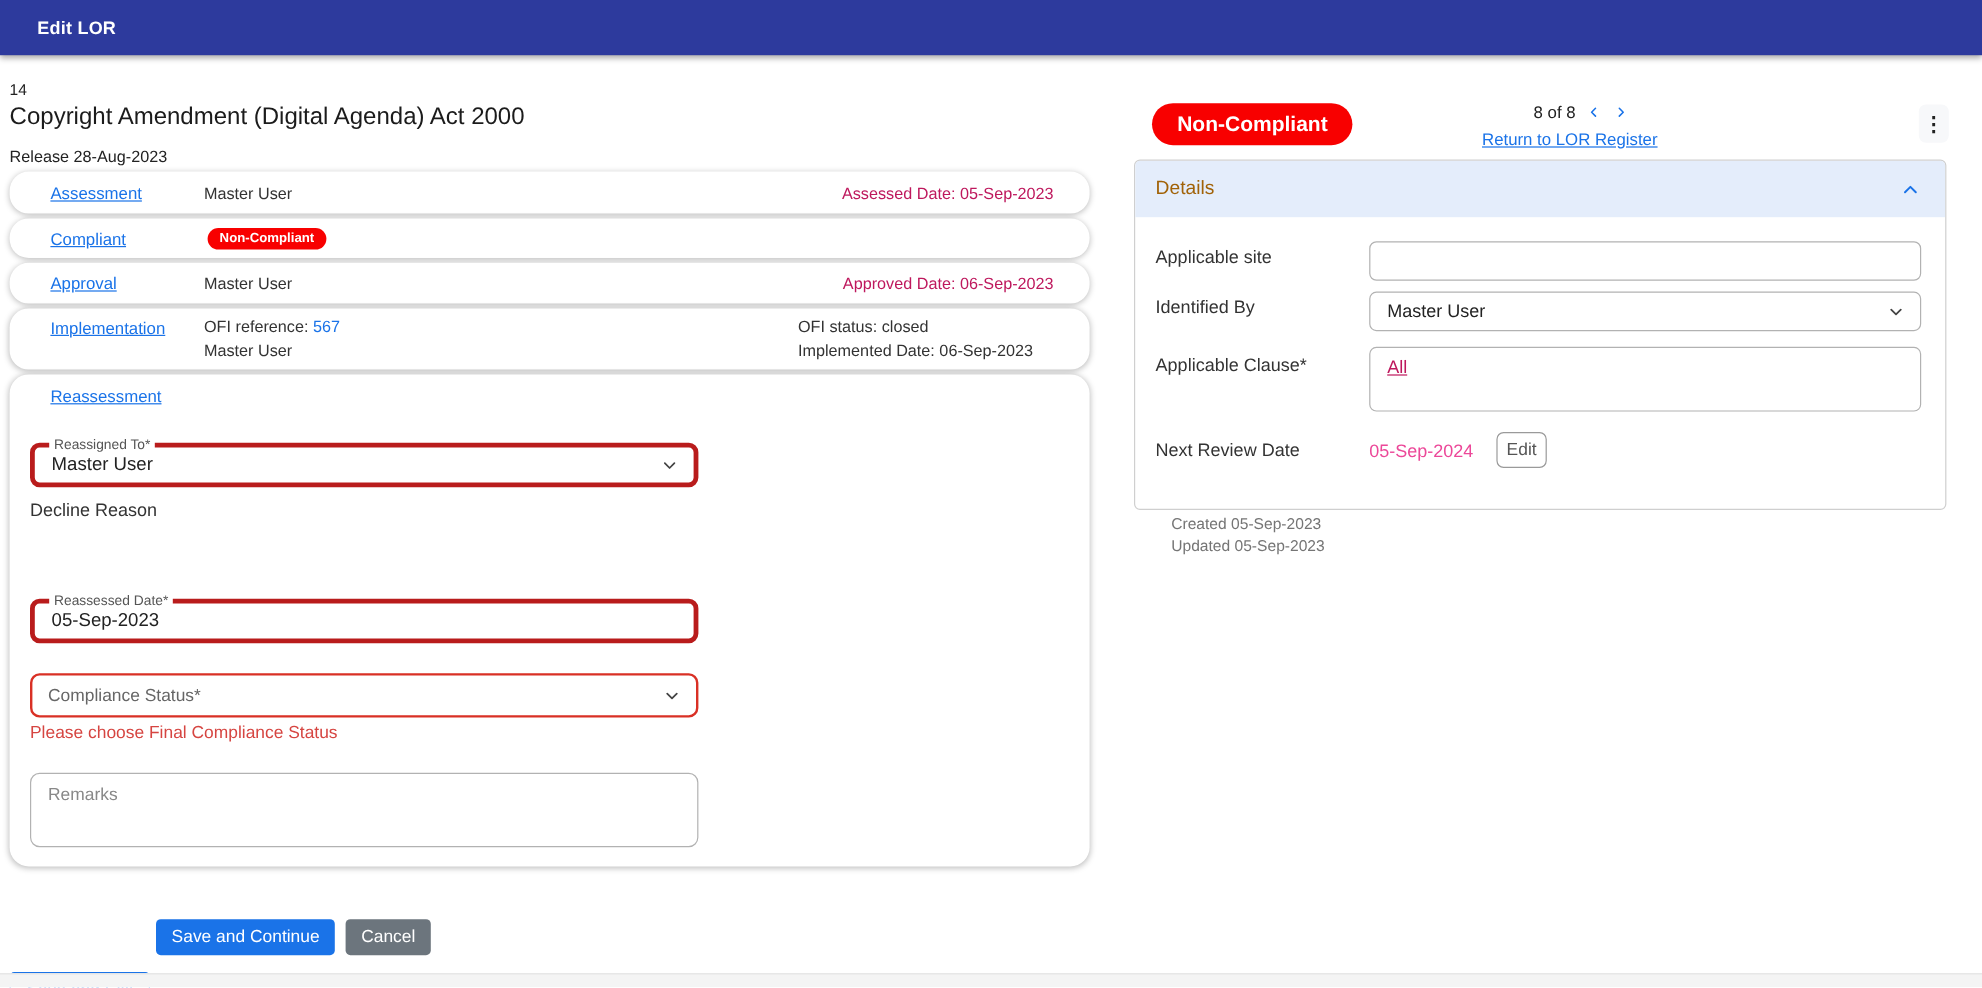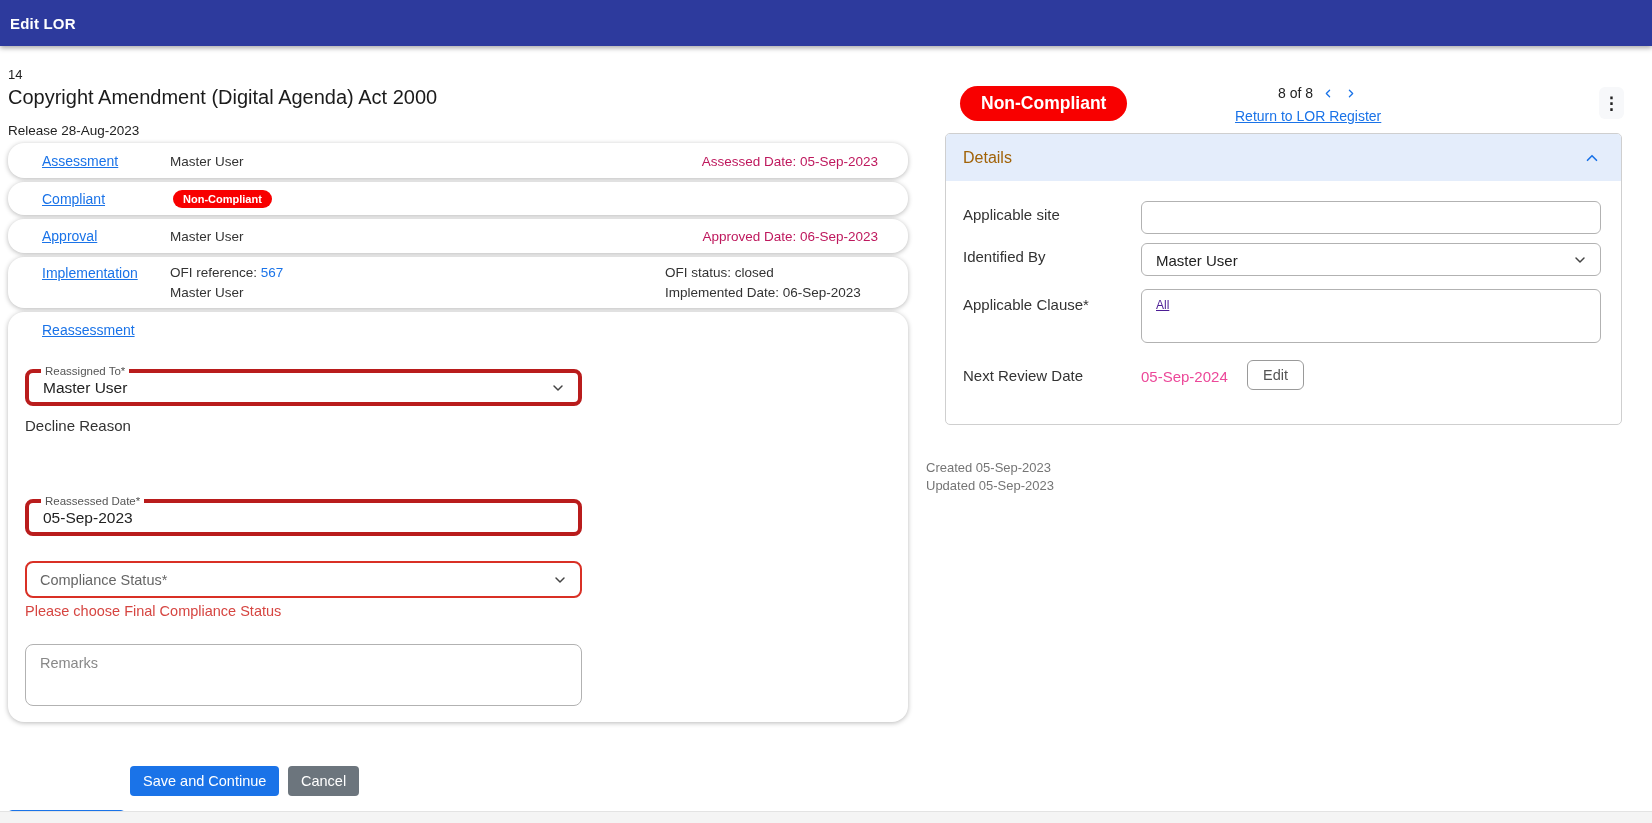--- a/index.html
+++ b/index.html
@@ -3,21 +3,21 @@
 <meta charset="utf-8">
 <style>
   * { box-sizing: border-box; }
   html,body { margin:0; padding:0; background:#fff; }
   body { font-family:"Liberation Sans", sans-serif; }
   .page { position:relative; width:1652px; height:823px; background:#fff; overflow:hidden; }
 
   
   .appbar { position:absolute; left:0; top:0; width:1652px; height:46px; background:#2d3a9d;
             display:flex; align-items:center; box-shadow:0 2px 5px rgba(0,0,0,.35); z-index:5; }
-  .appbar-title { color:#fff; font-size:15px; font-weight:bold; margin-left:10px; letter-spacing:.2px; }
+  .appbar-title { color:#fff; font-size:15px; font-weight:bold; margin-left:31px; letter-spacing:.2px; }
 
   
   .lor-num { position:absolute; left:8px; top:67px; font-size:13px; color:#222; }
   .lor-title { position:absolute; left:8px; top:86px; font-size:20px; color:#1b1b1b; }
   .lor-release { position:absolute; left:8px; top:123px; font-size:13.5px; color:#222; }
 
   
   .card { position:absolute; left:8px; width:900px; background:#fff; border-radius:16px;
           box-shadow:0 1px 5px rgba(0,0,0,.28); }
   .c1 { top:143px; height:35px; }
@@ -87,27 +87,27 @@
                   border:1px solid #cfcfcf; border-radius:5px; background:#fff; overflow:hidden; }
   .details-header { height:47px; background:#e4edfb; display:flex; align-items:center;
                     justify-content:space-between; padding:0 20px 0 17px; }
   .details-title { color:#a16207; font-size:16px; }
   .d-label { position:absolute; font-size:15px; color:#333; left:17px; }
   .d-box { position:absolute; left:195px; width:460px; border:1px solid #b2b2b2; border-radius:6px;
            background:#fff; }
   .d-site { top:67px; height:33px; padding:0 12px; font-size:15px; color:#222; outline:none; }
   .d-identified { top:109px; height:33px; }
   .d-clause { top:155px; height:54px; }
-  .d-clause-text { position:absolute; left:14px; top:8px; font-size:12px; color:#4c1d95;text-decoration:underline; }
+  .d-clause-text { position:absolute; left:14px; top:8px; font-size:15px; color:#be185d;text-decoration:underline; }
   .d-value { position:absolute; left:14px; top:50%; transform:translateY(-50%); font-size:15px; color:#222; }
   .nrd-value { position:absolute; left:195px; top:234px; font-size:15px; color:#ec4899; }
-  .edit-btn { position:absolute; left:301px; top:226px; width:57px; height:30px; background:#fff;
+  .edit-btn { position:absolute; left:301px; top:226px; width:42px; height:30px; background:#fff;
               border:1px solid #9a9a9a; border-radius:6px; color:#555; font-size:14.5px;
               display:flex; align-items:center; justify-content:center; cursor:pointer; }
-  .meta-text { position:absolute; left:926px; font-size:13px; color:#757575;margin-top:31px; }
+  .meta-text { position:absolute; left:976px; font-size:13px; color:#757575; }
   .created { top:429px; }
   .updated { top:447px; }
 </style>
 </head>
 <body>
 
 <div class="page">
 
   <div class="appbar">
     <span class="appbar-title">Edit LOR</span>

